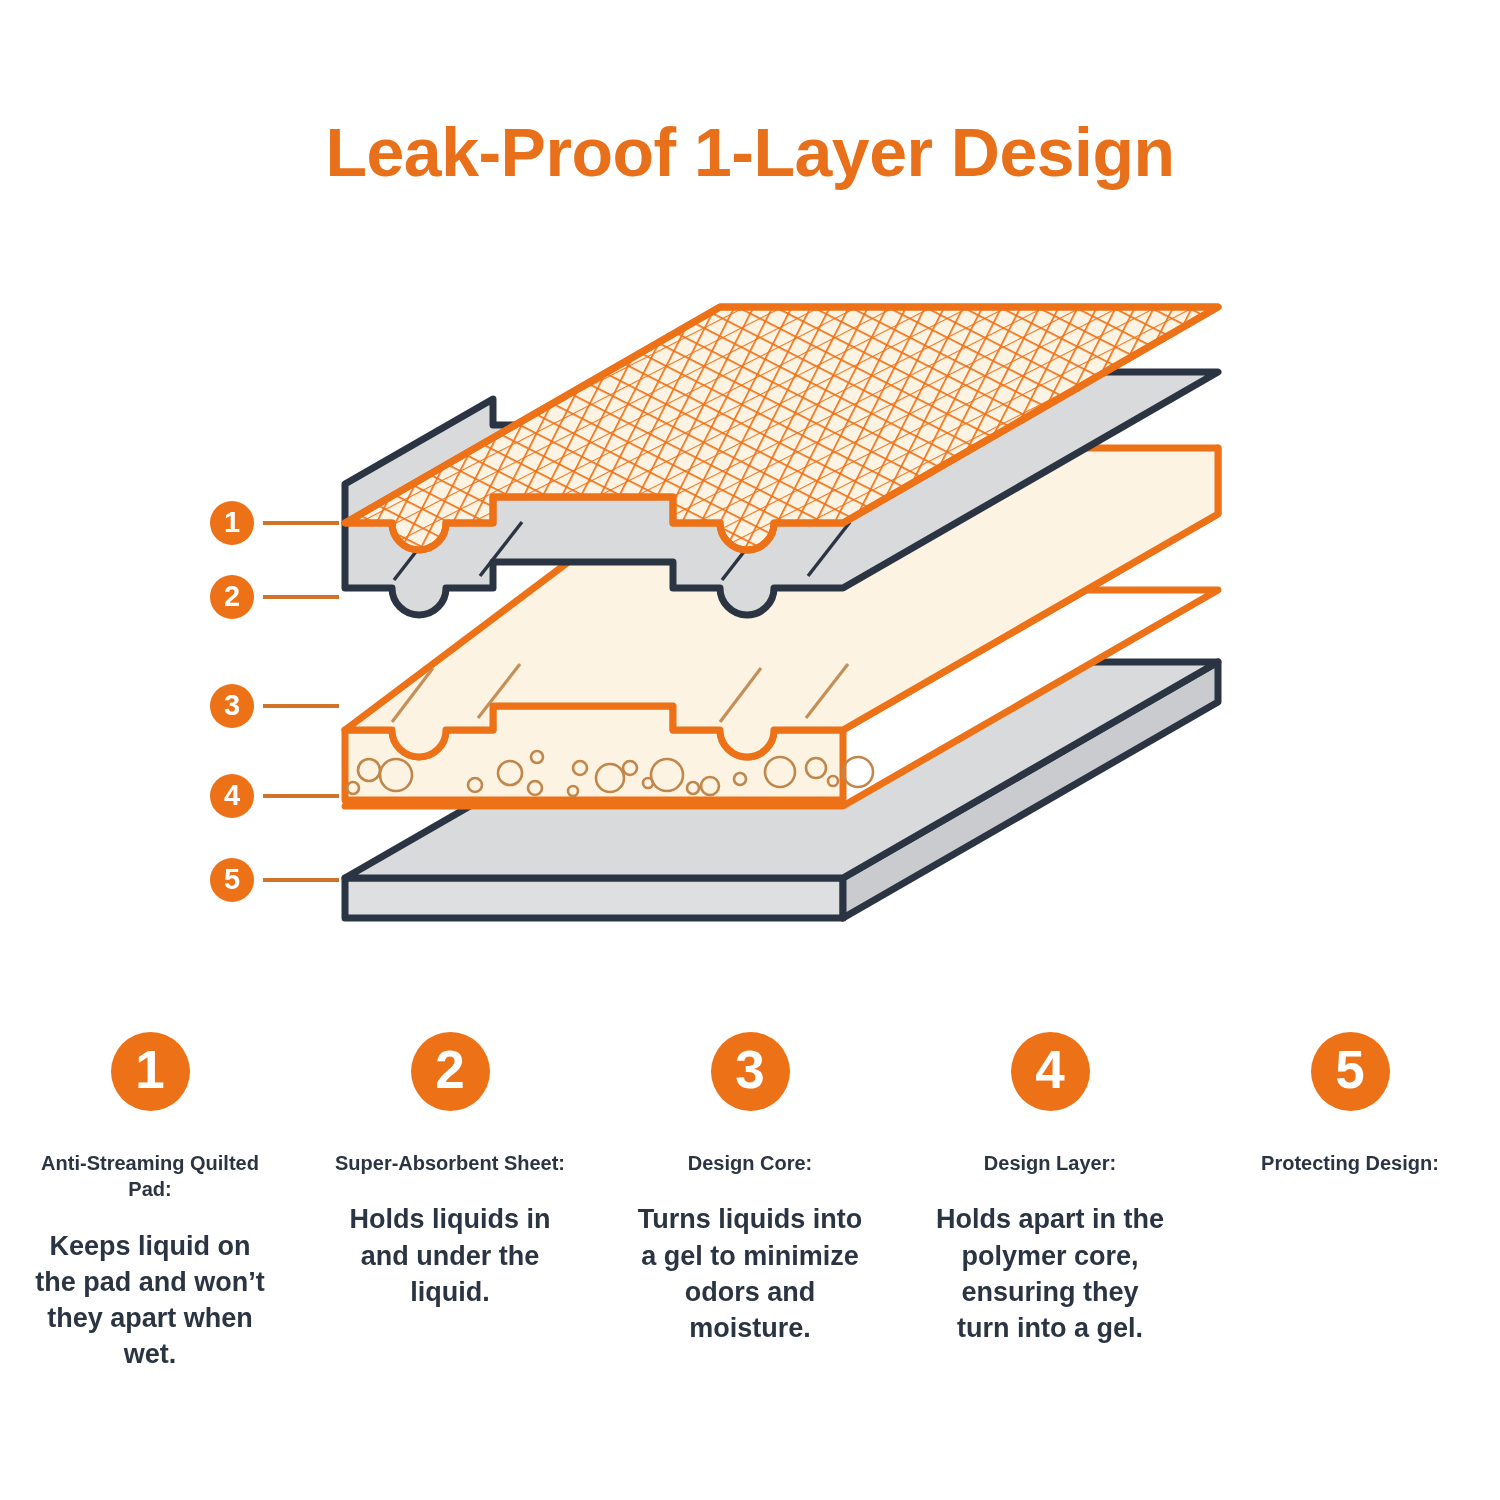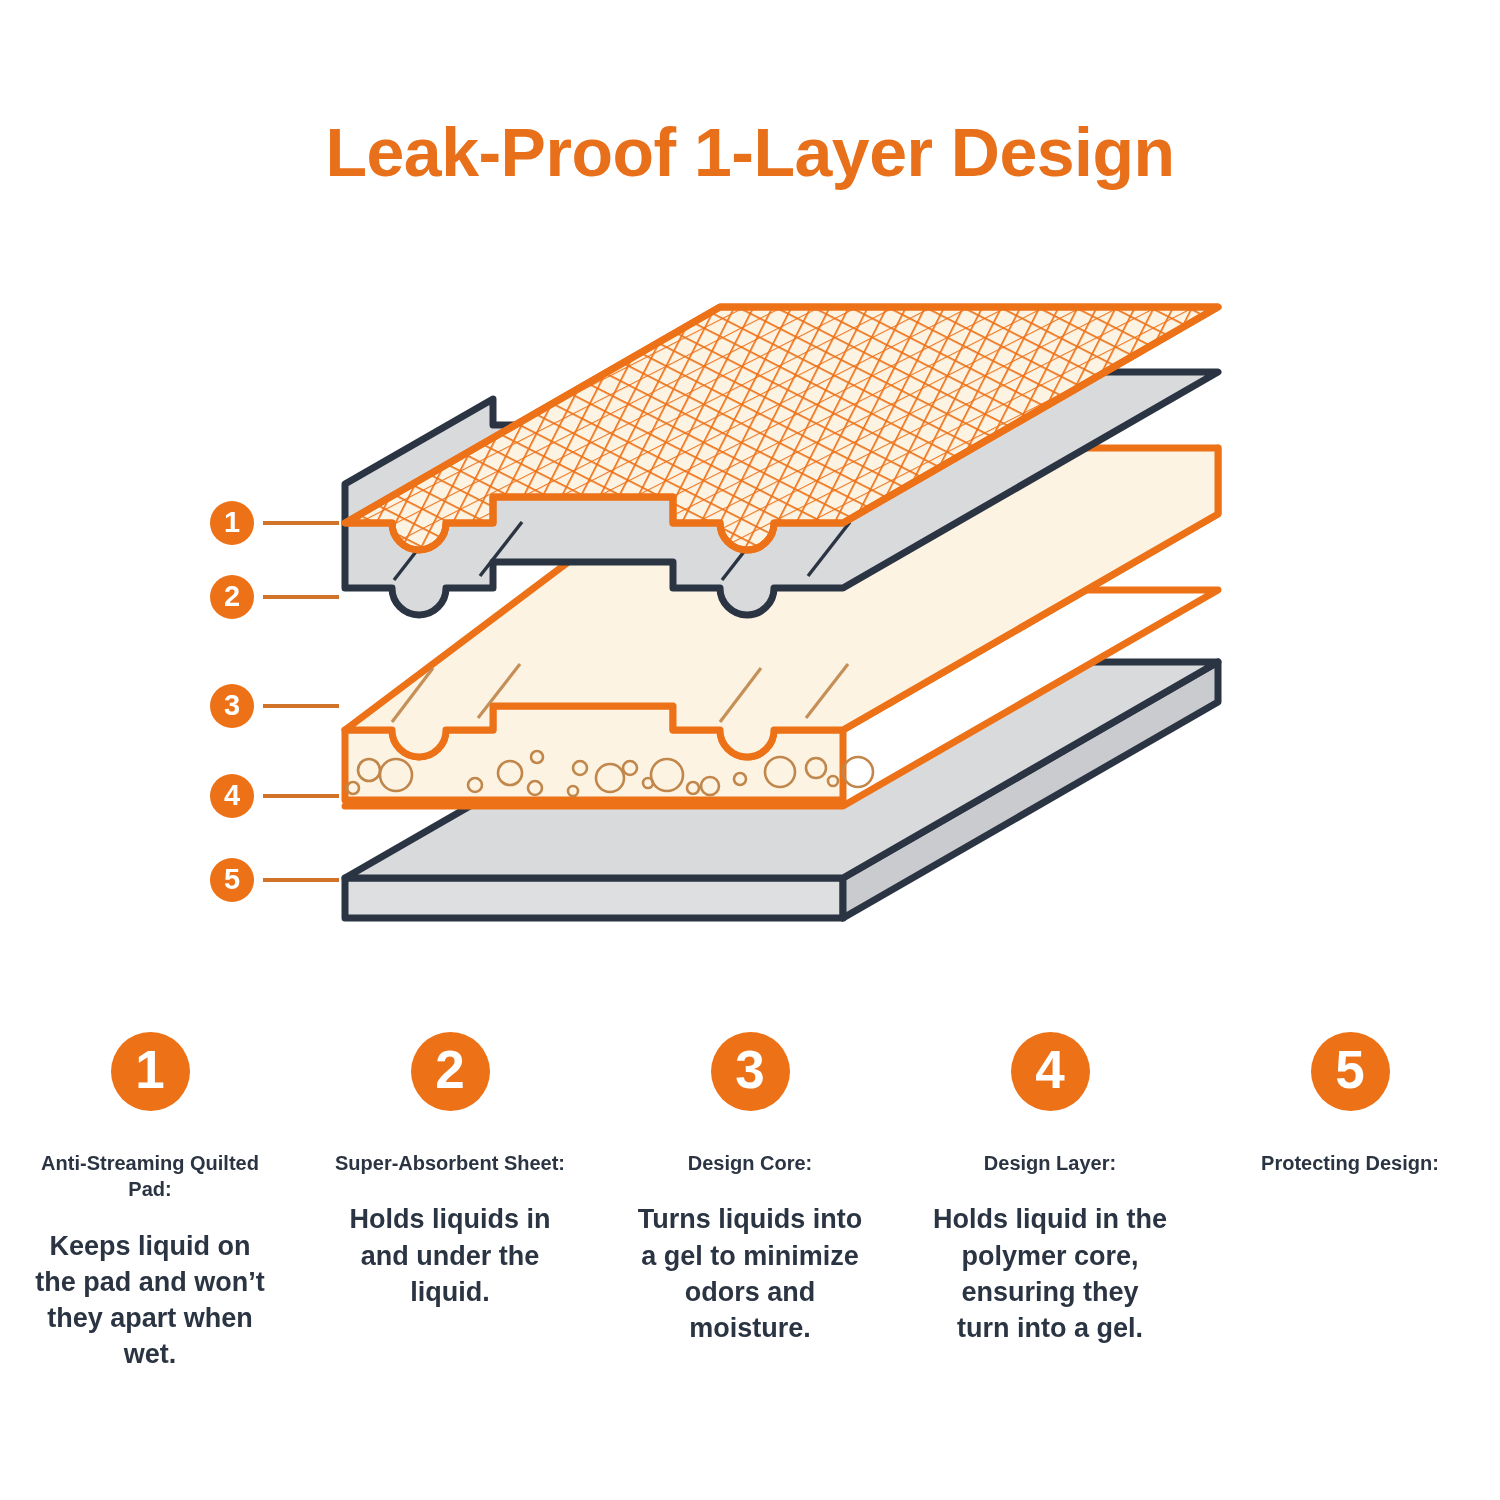--- a/index.html
+++ b/index.html
@@ -332,21 +332,21 @@
 
     <div class="column">
       <div class="column-badge">3</div>
       <div class="column-heading">Design Core:</div>
       <div class="column-body">Turns liquids into a gel to minimize odors and moisture.</div>
     </div>
 
     <div class="column">
       <div class="column-badge">4</div>
       <div class="column-heading">Design Layer:</div>
-      <div class="column-body">Holds liquid in the polymer core, ensuring they turn into a gel.</div>
+      <div class="column-body">Holds apart in the polymer core, ensuring they turn into a gel.</div>
     </div>
 
     <div class="column">
       <div class="column-badge">5</div>
       <div class="column-heading">Protecting Design:</div>
     </div>
 
   </div>
 
 </div>

